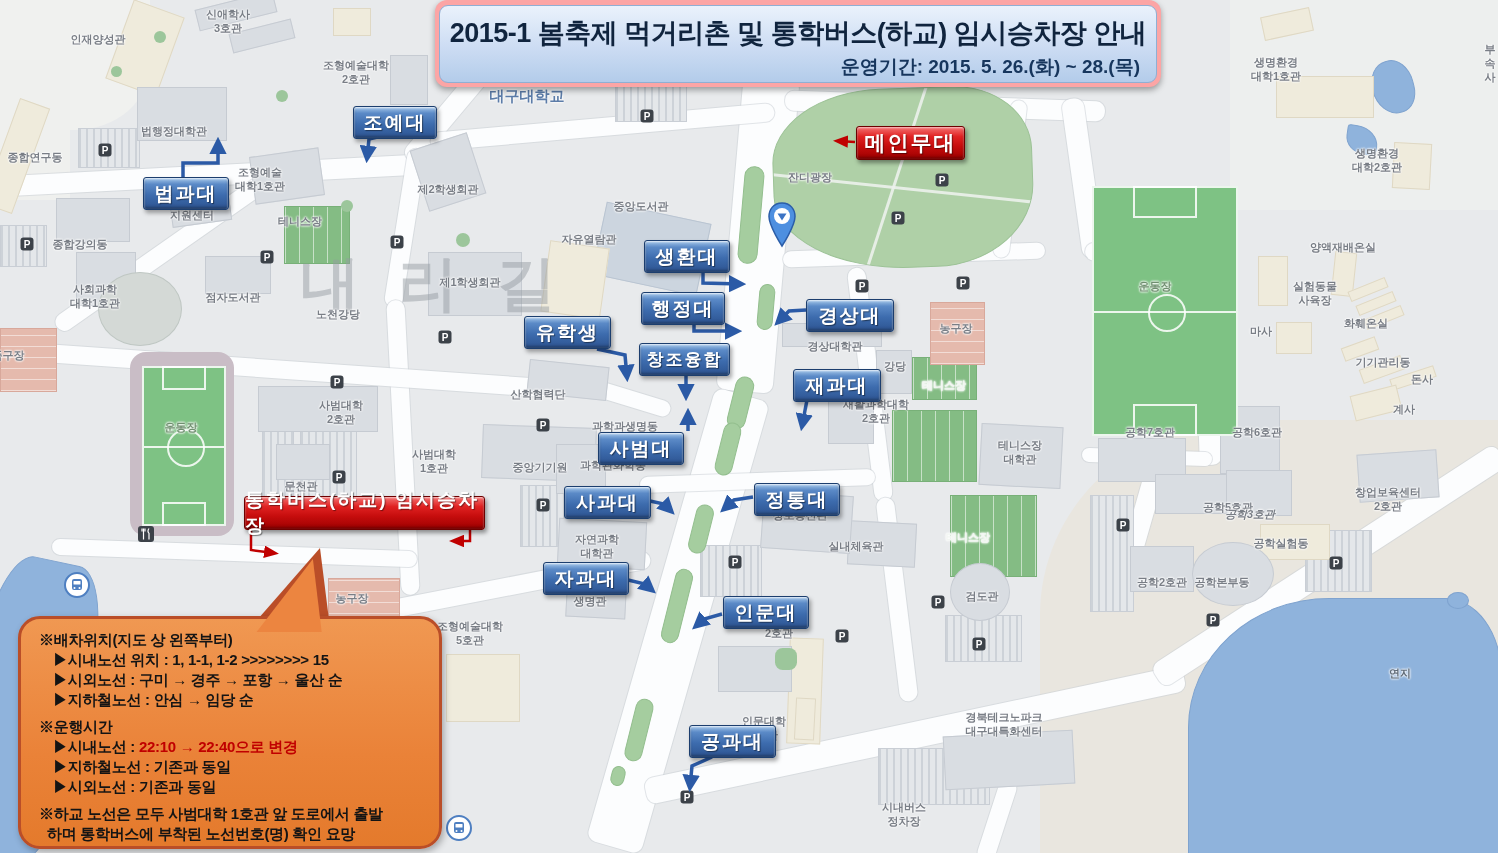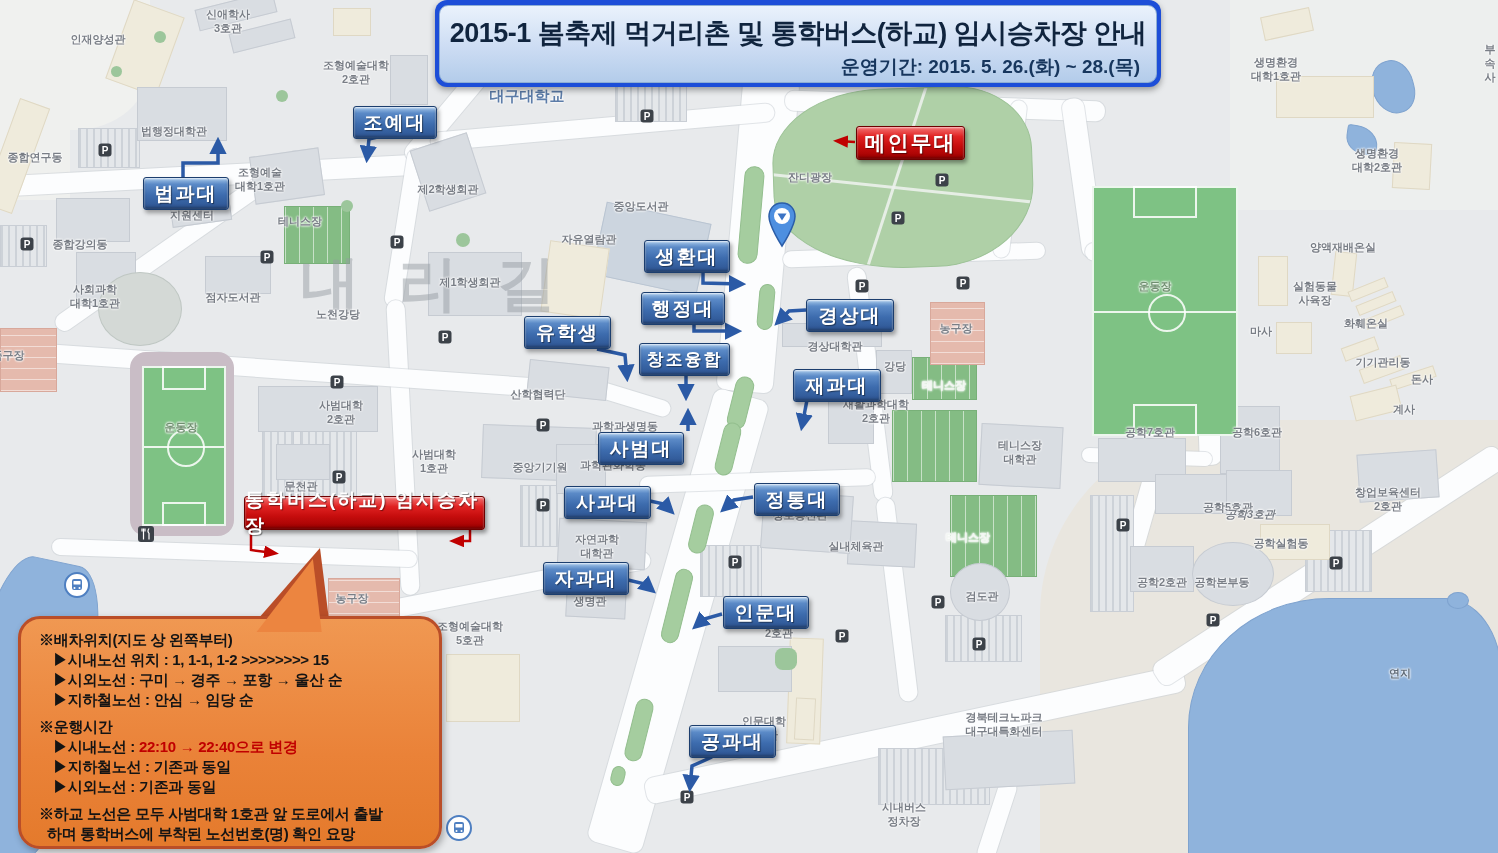--- a/index.html
+++ b/index.html
@@ -50,21 +50,21 @@
        box-shadow:2px 3px 4px rgba(0,0,0,.35),inset 0 1px 2px rgba(255,255,255,.75),inset 0 -2px 3px rgba(0,0,0,.3);
        text-shadow:1px 1px 1px rgba(0,0,0,.45);}
   .rlabel{position:absolute;height:32px;z-index:25;display:flex;align-items:center;justify-content:center;
        background:linear-gradient(180deg,#F47272 0%,#E02222 30%,#C60D0D 60%,#9E0000 100%);
        border:1px solid #6E0000;border-radius:3px;color:#fff;font-weight:bold;letter-spacing:2px;
        box-shadow:2px 3px 4px rgba(0,0,0,.4),inset 0 1px 2px rgba(255,255,255,.6),inset 0 -2px 3px rgba(0,0,0,.3);
        text-shadow:1px 1px 1px rgba(0,0,0,.45);}
   #arrow-layer{position:absolute;left:0;top:0;z-index:20;}
   .ar-blue{stroke:#2B5AA6;stroke-width:3.5;fill:none;}
   .ar-red{stroke:#C00000;stroke-width:2.5;fill:none;}
-  .banner-frame{position:absolute;left:435px;top:0;width:726px;height:87px;background:#1d4ed8;
+  .banner-frame{position:absolute;left:435px;top:0;width:726px;height:87px;background:#fca5a5;
        border-radius:12px;z-index:40;box-shadow:0 3px 6px rgba(0,0,0,.35);}
   .banner{position:absolute;left:4px;top:5px;width:718px;height:78px;border-radius:9px;
        background:linear-gradient(180deg,#EAF2FC 0%,#CCDCF3 55%,#B3CCEA 100%);
        border:1px solid #8FAFD4;box-sizing:border-box;}
   .banner-title{margin-top:9px;text-align:center;font-size:27px;font-weight:bold;color:#10243E;letter-spacing:-0.5px;}
   .banner-sub{margin-top:3px;text-align:right;padding-right:16px;font-size:19px;font-weight:bold;color:#17365D;}
   #bubble{position:absolute;left:18px;top:616px;width:424px;height:233px;box-sizing:border-box;
        background:linear-gradient(180deg,#F09852 0%,#EA8238 60%,#E47A2C 100%);
        border:3px solid #BA4E28;border-radius:22px;z-index:30;padding:11px 8px 8px 18px;
        box-shadow:2px 3px 7px rgba(0,0,0,.3);}

